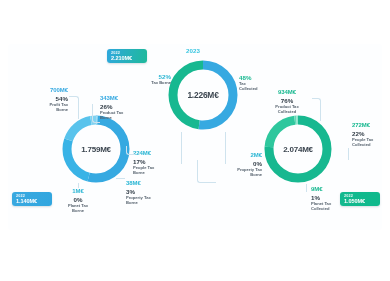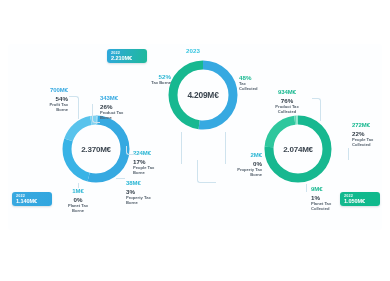--- a/index.html
+++ b/index.html
@@ -33,21 +33,21 @@
 <div id="stage">
   <div class="card"></div>
 
   <div class="yr" style="left:186px;top:47px;">2023</div>
 
   <div class="donut" style="left:166px;top:58px;width:74px;height:74px;">
     <svg viewBox="0 0 74 74" width="74" height="74">
       <circle cx="37" cy="37" r="30" fill="none" stroke="#36a9e1" stroke-width="9" stroke-dasharray="98.0 90.5" stroke-dashoffset="0" transform="rotate(-90 37 37)"></circle>
       <circle cx="37" cy="37" r="30" fill="none" stroke="#17b890" stroke-width="9" stroke-dasharray="90.5 98.0" stroke-dashoffset="-98.0" transform="rotate(-90 37 37)"></circle>
     </svg>
-    <div class="center-val" style="font-size:8.4px;">4.209M€</div>
+    <div class="center-val" style="font-size:8.4px;">1.226M€</div>
   </div>
 
   <div class="callout tq" style="left:131px;top:72px;width:40px;text-align:right;">
     <span class="c-pct" style="color:#2bb6d4;">52%</span>
     <span class="c-lbl">Tax Borne</span>
   </div>
 
   <div class="callout" style="left:239px;top:73px;width:48px;">
     <span class="c-pct" style="color:#17b890;">48%</span>
     <span class="c-lbl">Tax</span>
@@ -58,21 +58,21 @@
   <div class="ln" style="left:225px;top:132px;width:0;height:32px;border-left-width:.6px;"></div>
 
   <div class="donut" style="left:60px;top:113px;width:72px;height:72px;">
     <svg viewBox="0 0 72 72" width="72" height="72">
       <circle cx="36" cy="36" r="29" fill="none" stroke="#36a9e1" stroke-width="9" stroke-dasharray="98.4 83.8" stroke-dashoffset="0" transform="rotate(-90 36 36)"></circle>
       <circle cx="36" cy="36" r="29" fill="none" stroke="#39b3e6" stroke-width="9" stroke-dasharray="47.4 134.8" stroke-dashoffset="-98.4" transform="rotate(-90 36 36)"></circle>
       <circle cx="36" cy="36" r="29" fill="none" stroke="#59c3ec" stroke-width="9" stroke-dasharray="31.0 151.2" stroke-dashoffset="-145.8" transform="rotate(-90 36 36)"></circle>
       <circle cx="36" cy="36" r="29" fill="none" stroke="#7fd2f1" stroke-width="9" stroke-dasharray="5.5 176.7" stroke-dashoffset="-176.8" transform="rotate(-90 36 36)"></circle>
       <circle cx="36" cy="36" r="29" fill="none" stroke="#a9e1f6" stroke-width="9" stroke-dasharray="1.5 180.7" stroke-dashoffset="-182.3" transform="rotate(-90 36 36)"></circle>
     </svg>
-    <div class="center-val" style="font-size:8px;">2.370M€</div>
+    <div class="center-val" style="font-size:8px;">1.759M€</div>
   </div>
 
   <div class="callout blue" style="left:24px;top:87px;width:44px;text-align:right;">
     <span class="c-val">700M€</span>
     <span class="c-pct">54%</span>
     <span class="c-lbl">Profit Tax</span>
     <span class="c-lbl" style="margin-top:0;">Borne</span>
   </div>
   <div class="ln" style="left:69px;top:96px;width:9px;height:22px;border-top-width:.6px;border-right-width:.6px;border-top-right-radius:3px;"></div>
 

